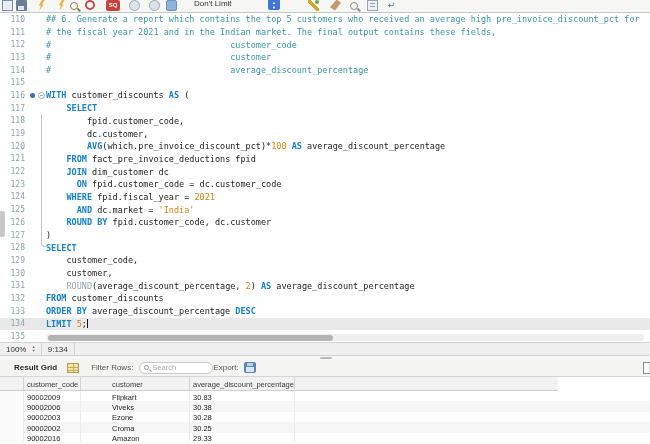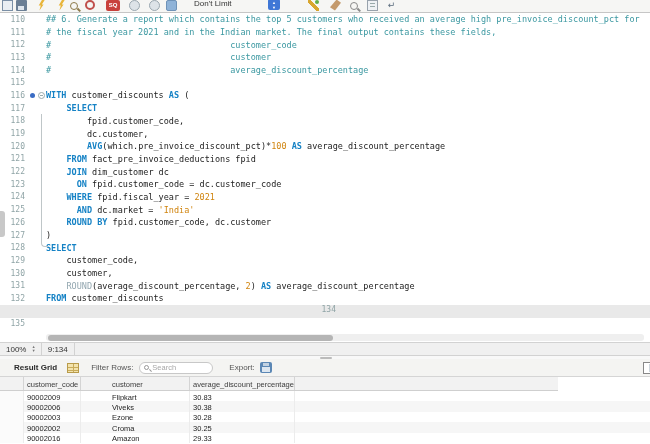--- a/index.html
+++ b/index.html
@@ -37,21 +37,21 @@
   .find-icon::after { content:""; position:absolute; left:6px; top:6px; width:4px; height:1.5px; background:#8a8a8a; transform:rotate(45deg); }
   .invisible-chars-icon { margin-left:6px; border:1px solid #98a2ac; background:#eef1f4; }
   .invisible-chars-icon::after { content:""; position:absolute; left:2px; top:2px; width:5px; height:5px;
      background:repeating-linear-gradient(#9aa 0 1px,transparent 1px 3px); }
   .wrap-text-icon { margin-left:5px; color:#5a6b7c; font-size:9px; line-height:11px; text-align:center; }
 
   
   .editor { position:absolute; left:0; top:13px; width:650px; height:329px; background:#fff; overflow:hidden;
             font-family:"DejaVu Sans Mono","Liberation Mono",monospace; }
   .code-line { display:flex; align-items:center; height:12.7px; }
-  .code-line.hl { background:#e9e9e9;flex-direction:column; }
+  .code-line.hl { background:#e9e9e9; }
   .ln { width:28px; flex:0 0 28px; text-align:right; padding-right:3px; color:#8fa4a6; font-size:8px; }
   .marker-col { width:8px; flex:0 0 8px; display:flex; align-items:center; justify-content:center; }
   .fold-col { width:10px; flex:0 0 10px; display:flex; align-items:center; justify-content:center; }
   .stmt-dot { width:5px; height:5px; border-radius:50%; background:#3a6cc4; }
   .fold-btn { width:7px; height:7px; border:1px solid #9aabad; border-radius:50%; position:relative; background:#fff; }
   .fold-btn::after { content:""; position:absolute; left:1px; right:1px; top:2px; height:1px; background:#9aabad; }
   .code-text { white-space:pre; font-size:8.5px; color:#1c1c1c; }
   .tok-com { color:#3b98a1; }
   .tok-kw  { color:#1582c5; font-weight:bold; }
   .tok-num { color:#d0840e; }
@@ -87,21 +87,21 @@
   .grid-icon::after { content:""; position:absolute; left:0; top:3px; width:100%; height:1px; background:#c8ab5a; box-shadow:0 3px 0 #c8ab5a; }
   .grid-icon::before { content:""; position:absolute; left:5px; top:0; width:1px; height:100%; background:#c8ab5a; }
   .rg-filter-label { margin-left:12px; }
   .rg-search { margin-left:6px; width:74px; height:12px; border:1px solid #c8c8c8; border-radius:6px; background:#fff;
                display:flex; align-items:center; padding:0 4px; }
   .mag-glyph { width:5px; height:5px; border:1px solid #999; border-radius:50%; position:relative; flex:0 0 5px; }
   .mag-glyph::after { content:""; position:absolute; left:4px; top:4px; width:3px; height:1px; background:#999; transform:rotate(45deg); }
   .rg-search input { border:0; outline:0; background:transparent; width:58px; font-size:7.5px; color:#333;
                      font-family:"Liberation Sans",sans-serif; margin-left:3px; }
   .rg-search input::placeholder { color:#a8a8a8; }
-  .rg-export-label { margin-left:16px; }
+  .rg-export-label { }
   .export-icon { margin-left:5px; width:12px; height:11px; background:#5b87b5; border-radius:2px; position:relative; }
   .export-icon::after { content:""; position:absolute; left:2px; bottom:1px; width:8px; height:5px; background:#dce6f0; }
   .export-icon::before { content:""; position:absolute; left:3px; top:1px; width:6px; height:3px; background:#c2d2e2; }
   .panel-toggle-icon { position:absolute; right:-5px; top:3px; width:12px; height:12px; border:1px solid #888; background:#fff; }
   .panel-toggle-icon::after { content:""; position:absolute; right:2px; top:1px; width:3px; height:8px; background:#cfd6dd; }
 
   .rg-table { position:absolute; left:0; top:377px; width:650px; height:67px; font-size:7.5px; color:#1e1e1e; }
   .rg-hrow { position:absolute; left:0; top:0; width:558px; height:14px; background:#f2f2f2; border-bottom:1px solid #cfcfcf; display:flex; }
   .rg-hcell { border-right:1px solid #d4d4d4; color:#3c3c3c; padding:3px 0 0 3px; overflow:hidden; white-space:nowrap; }
   .rg-body { position:absolute; left:0; top:14px; width:650px; }
@@ -283,20 +283,26 @@
           <span class="marker-col"></span>
           <span class="fold-col"></span>
           <span class="code-text"><span class="tok-id">    </span><span class="tok-fn">ROUND</span><span class="tok-id">(average_discount_percentage, </span><span class="tok-num">2</span><span class="tok-id">) </span><span class="tok-kw">AS</span><span class="tok-id"> average_discount_percentage</span></span>
         </div>
         <div class="code-line">
           <span class="ln">132</span>
           <span class="marker-col"></span>
           <span class="fold-col"></span>
           <span class="code-text"><span class="tok-kw">FROM</span><span class="tok-id"> customer_discounts</span></span>
         </div>
+        <div class="code-line">
+          <span class="ln">133</span>
+          <span class="marker-col"></span>
+          <span class="fold-col"></span>
+          <span class="code-text"><span class="tok-kw">ORDER BY</span><span class="tok-id"> average_discount_percentage </span><span class="tok-kw">DESC</span></span>
+        </div>
         <div class="code-line hl">
           <span class="ln">134</span>
           <span class="marker-col"></span>
           <span class="fold-col"></span>
           <span class="code-text"><span class="tok-kw">LIMIT</span><span class="tok-id"> </span><span class="tok-num">5</span><span class="tok-id">;</span><span class="caret"></span></span>
         </div>
         <div class="code-line">
           <span class="ln">135</span>
           <span class="marker-col"></span>
           <span class="fold-col"></span>

